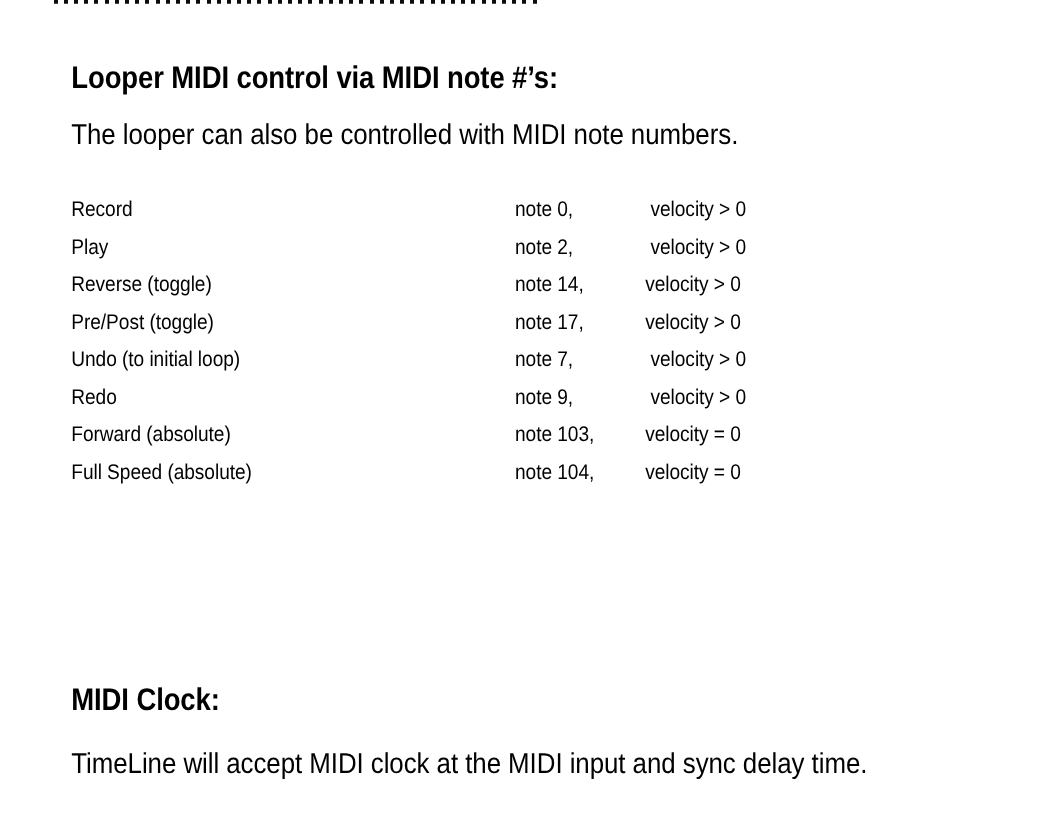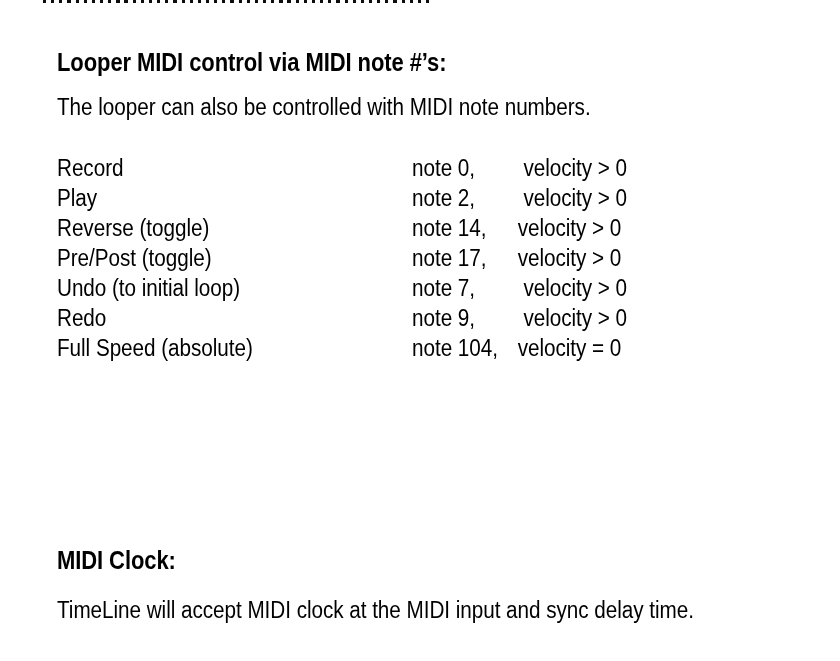--- a/index.html
+++ b/index.html
@@ -80,21 +80,21 @@
     position: absolute;
     left: 0;
     top: 153px;
     border-collapse: collapse;
   }
   .note-table tr { height: 30px; }
   .note-table td {
     padding: 0;
     margin: 0;
     vertical-align: baseline;
-    font-size: 23px;
+    font-size: 17px;
     line-height: 30px;
     letter-spacing: -0.05px;
     white-space: pre;
     font-weight: normal;
   }
   .note-table td .shrink {
     display: inline-block;
     transform: scaleX(0.9);
     transform-origin: left center;
   }
@@ -144,20 +144,25 @@
         <td class="col-action"><span class="shrink">Undo (to initial loop)</span></td>
         <td class="col-note"><span class="shrink">note 7,</span></td>
         <td class="col-vel"><span class="shrink">  velocity &gt; 0</span></td>
       </tr>
       <tr>
         <td class="col-action"><span class="shrink">Redo</span></td>
         <td class="col-note"><span class="shrink">note 9,</span></td>
         <td class="col-vel"><span class="shrink">  velocity &gt; 0</span></td>
       </tr>
       <tr>
+        <td class="col-action"><span class="shrink">Forward (absolute)</span></td>
+        <td class="col-note"><span class="shrink">note 103,</span></td>
+        <td class="col-vel"><span class="shrink"> velocity = 0</span></td>
+      </tr>
+      <tr>
         <td class="col-action"><span class="shrink">Full Speed (absolute)</span></td>
         <td class="col-note"><span class="shrink">note 104,</span></td>
         <td class="col-vel"><span class="shrink"> velocity = 0</span></td>
       </tr>
     </tbody>
   </table>
 
   <div id="heading-clock" class="section-heading">MIDI Clock:</div>
 
   <div id="intro-clock" class="body-text">TimeLine will accept MIDI clock at the MIDI input and sync delay time.</div>

